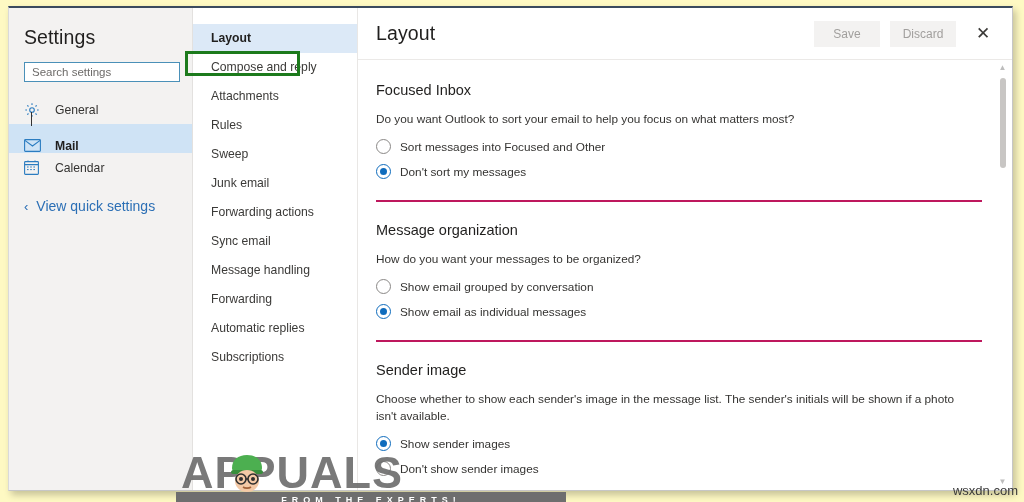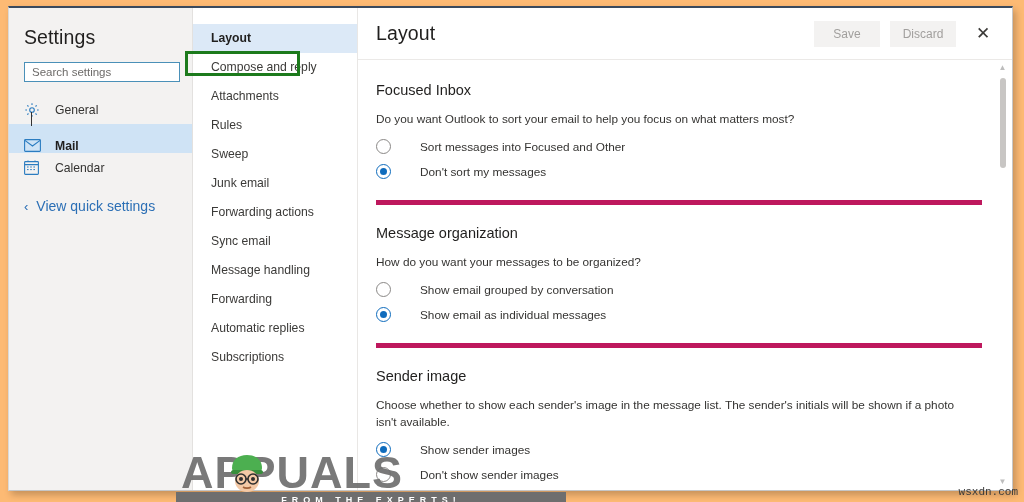--- a/index.html
+++ b/index.html
@@ -9,21 +9,21 @@
     width: 1024px;
     height: 502px;
     overflow: hidden;
     font-family: "Liberation Sans", sans-serif;
   }
 
   #root {
     position: relative;
     width: 1024px;
     height: 502px;
-    background: #fdba74;
+    background: #fef9c3;
   }
 
   
   .dialog {
     position: absolute;
     left: 8px;
     top: 6px;
     width: 1005px;
     height: 485px;
     background: #ffffff;
@@ -210,40 +210,39 @@
 
   .content-body {
     position: absolute;
     left: 0; right: 0;
     top: 52px; bottom: 0;
     padding: 0 30px 0 18px;
     box-sizing: border-box;
   }
 
   .section { padding-top: 22px; }
-  .section.divided { border-top: 5px solid #be185d; margin-top: 21px; padding-top: 20px; }
+  .section.divided { border-top: 2px solid #be185d; margin-top: 21px; padding-top: 20px; }
   .section-heading {
     font-size: 14.5px;
     color: #201f1e;
     margin: 0 0 13px 0;
     font-weight: 400;
   }
   .section-desc {
     font-size: 11.8px;
     color: #343331;
     margin: 0 0 11px 0;
     line-height: 17px;
     max-width: 600px;
   }
   .radio-row {
     display: flex;
     align-items: center;
     margin-bottom: 10px;
     cursor: default;
-    gap: 20px;
   }
   .radio {
     width: 15px;
     height: 15px;
     min-width: 15px;
     border-radius: 50%;
     border: 1px solid #8a8886;
     box-sizing: border-box;
     margin-right: 9px;
     background: #ffffff;
@@ -336,23 +335,23 @@
     left: 48px;
     top: -2px;
     width: 46px;
     height: 46px;
     z-index: 2;
   }
   .wm-site {
     position: absolute;
     right: 6px;
     bottom: 4px;
-    font-size: 11px;
+    font-size: 13px;
     color: #3a3a3a;
-    font-family: Liberation Mono, monospace;
+    font-family: Liberation Sans, sans-serif;
     z-index: 50;
   }
 </style>
 </head>
 <body>
 
 <div id="root">
 
   <div class="dialog">
 

